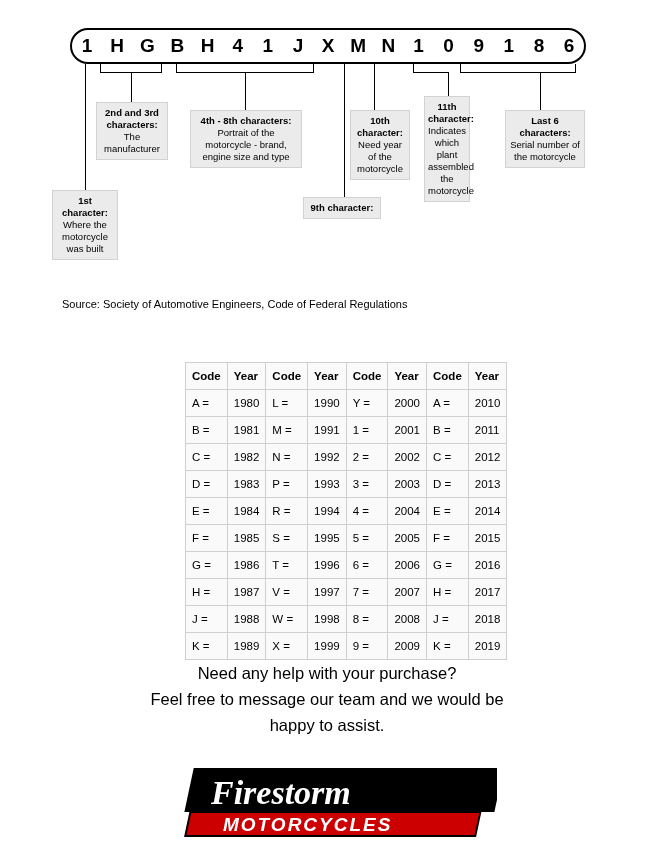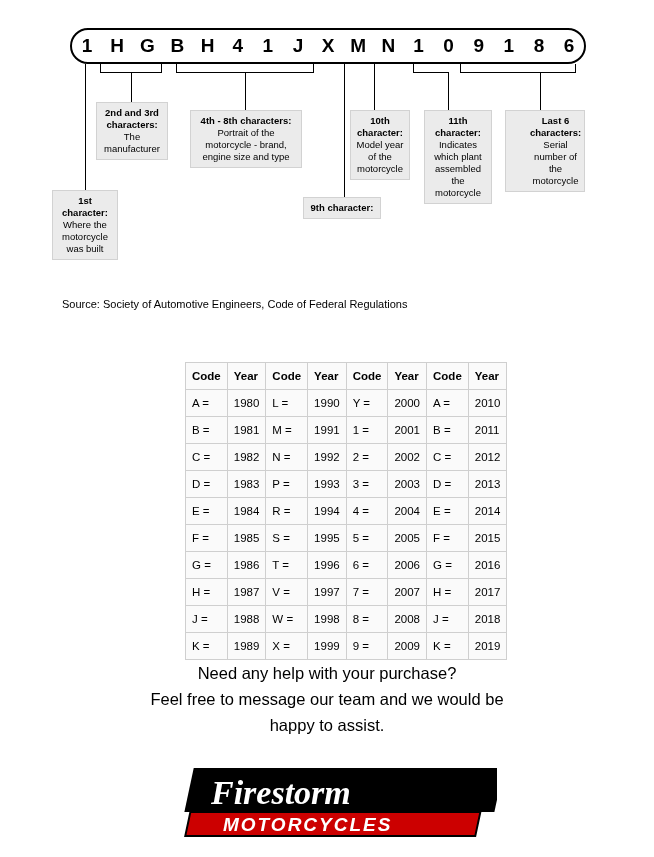--- a/index.html
+++ b/index.html
@@ -198,29 +198,29 @@
     <span class="ttl">4th - 8th characters:</span>
     <span>Portrait of the motorcycle - brand, engine size and type</span>
   </div>
 
   <div class="callout" style="left:303px; top:197px; width:78px;">
     <span class="ttl">9th character:</span>
   </div>
 
   <div class="callout" style="left:350px; top:110px; width:60px;">
     <span class="ttl">10th character:</span>
-    <span>Model year of the motorcycle</span>
-  </div>
-
-  <div class="callout" style="left:424px; top:110px; width:68px;">
+    <span>Need year of the motorcycle</span>
+  </div>
+
+  <div class="callout" style="left:424px; top:96px; width:46px;">
     <span class="ttl">11th character:</span>
     <span>Indicates which plant assembled the motorcycle</span>
   </div>
 
-  <div class="callout" style="left:505px; top:110px; width:80px;padding-left:24px;">
+  <div class="callout" style="left:505px; top:110px; width:80px;">
     <span class="ttl">Last 6 characters:</span>
     <span>Serial number of the motorcycle</span>
   </div>
 
   <div id="source-note">Source:  Society of Automotive Engineers, Code of Federal Regulations</div>
 </div>
 
 <div id="year-table-wrap">
   <table class="yeartable">
     <thead>

